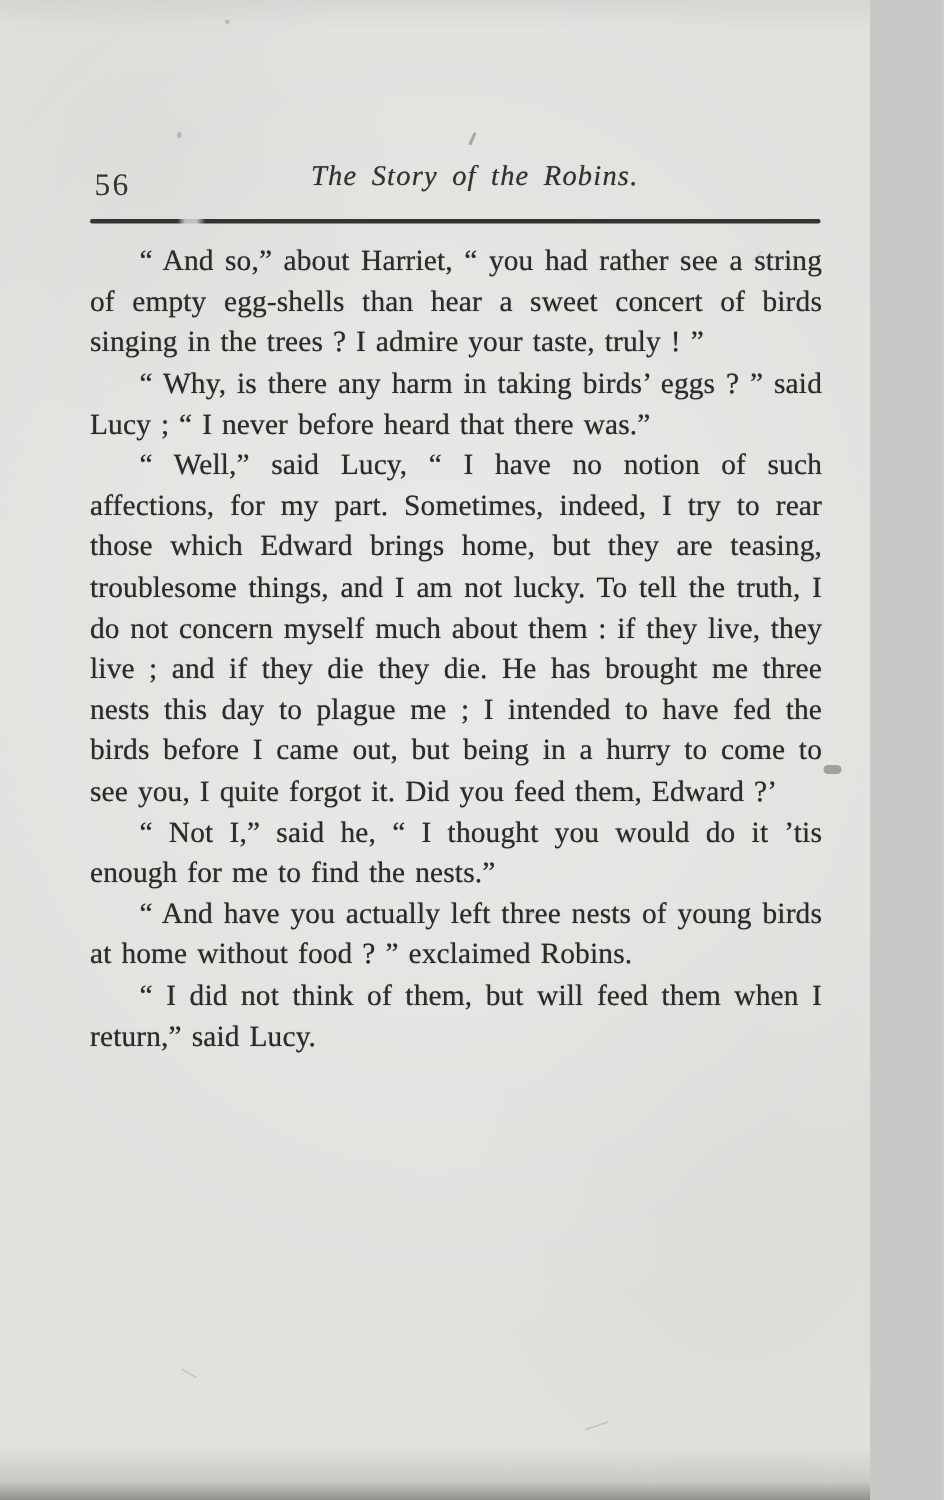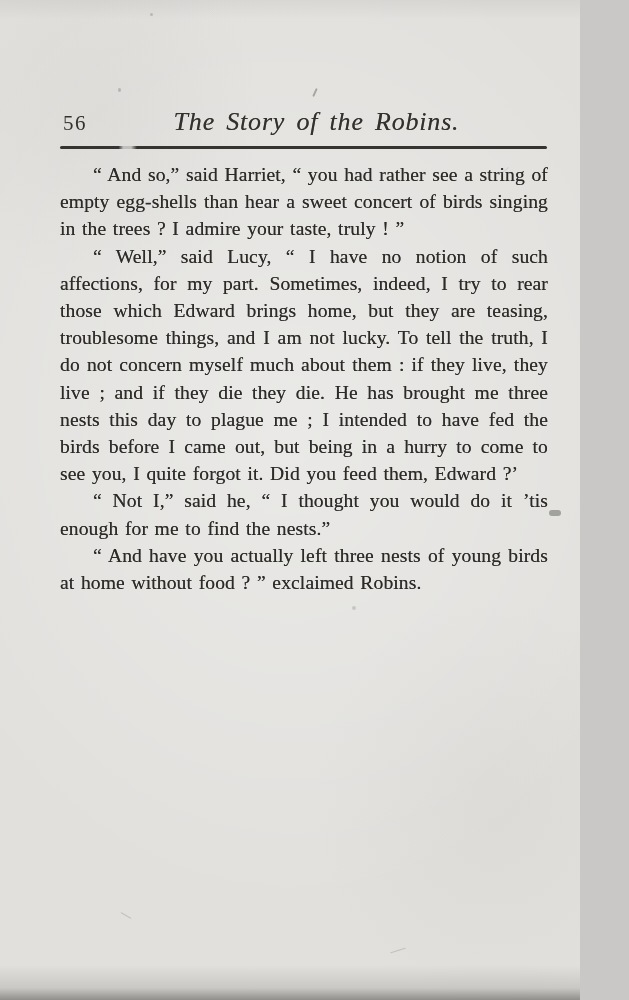--- a/index.html
+++ b/index.html
@@ -23,21 +23,21 @@
     position:absolute;top:107px;left:60px;width:487px;height:36px;
   }
   .folio{
     position:absolute;left:3px;top:4px;
     font-size:21px;letter-spacing:1.5px;
     color:#34322f;
   }
   .head-title{
     display:block;text-align:center;
     padding-left:26px;
-    font-style:italic;font-size:26px;letter-spacing:0.8px;
+    font-style:italic;font-size:19px;letter-spacing:0.8px;
     word-spacing:4px;
     color:#33312e;
     text-shadow:0 0 0.6px rgba(51,49,46,0.65);
   }
   .rule{
     position:absolute;top:146px;left:60px;width:487px;height:3px;
     border-radius:2px;
     background:linear-gradient(90deg,
       #363430 0%, #363430 12%,
       rgba(54,52,48,0.18) 13%, rgba(54,52,48,0.18) 14.6%,
@@ -80,24 +80,26 @@
 <div class="page">
 
   <header class="running-head">
     <span class="folio">56</span>
     <span class="head-title">The Story of the Robins.</span>
   </header>
 
   <div class="rule"></div>
 
   <main class="text-block">
-    <p>“ And so,” said Harriet, “ you had rather see a string of empty egg-shells than hear a sweet concert of birds singing in the trees ?  I admire your taste, truly ! ”</p>
+    <p>“ And so,” about Harriet, “ you had rather see a string of empty egg-shells than hear a sweet concert of birds singing in the trees ?  I admire your taste, truly ! ”</p>
+    <p>“ Why, is there any harm in taking birds’ eggs ? ” said Lucy ; “ I never before heard that there was.”</p>
     <p>“ Well,” said Lucy, “ I have no notion of such affections, for my part.  Sometimes, indeed, I try to rear those which Edward brings home, but they are teasing, troublesome things, and I am not lucky.  To tell the truth, I do not concern myself much about them : if they live, they live ; and if they die they die.  He has brought me three nests this day to plague me ; I intended to have fed the birds before I came out, but being in a hurry to come to see you, I quite forgot it.  Did you feed them, Edward ?’</p>
     <p>“ Not I,” said he, “ I thought you would do it ’tis enough for me to find the nests.”</p>
     <p>“ And have you actually left three nests of young birds at home without food ? ” exclaimed Robins.</p>
+    <p>“ I did not think of them, but will feed them when I return,” said Lucy.</p>
   </main>
 
   <span class="speck s1"></span>
   <span class="speck s2"></span>
   <span class="speck s3"></span>
   <span class="speck s4"></span>
   <span class="speck s5"></span>
   <span class="speck s6"></span>
   <span class="speck s7"></span>
   <span class="fiber f1"></span>

